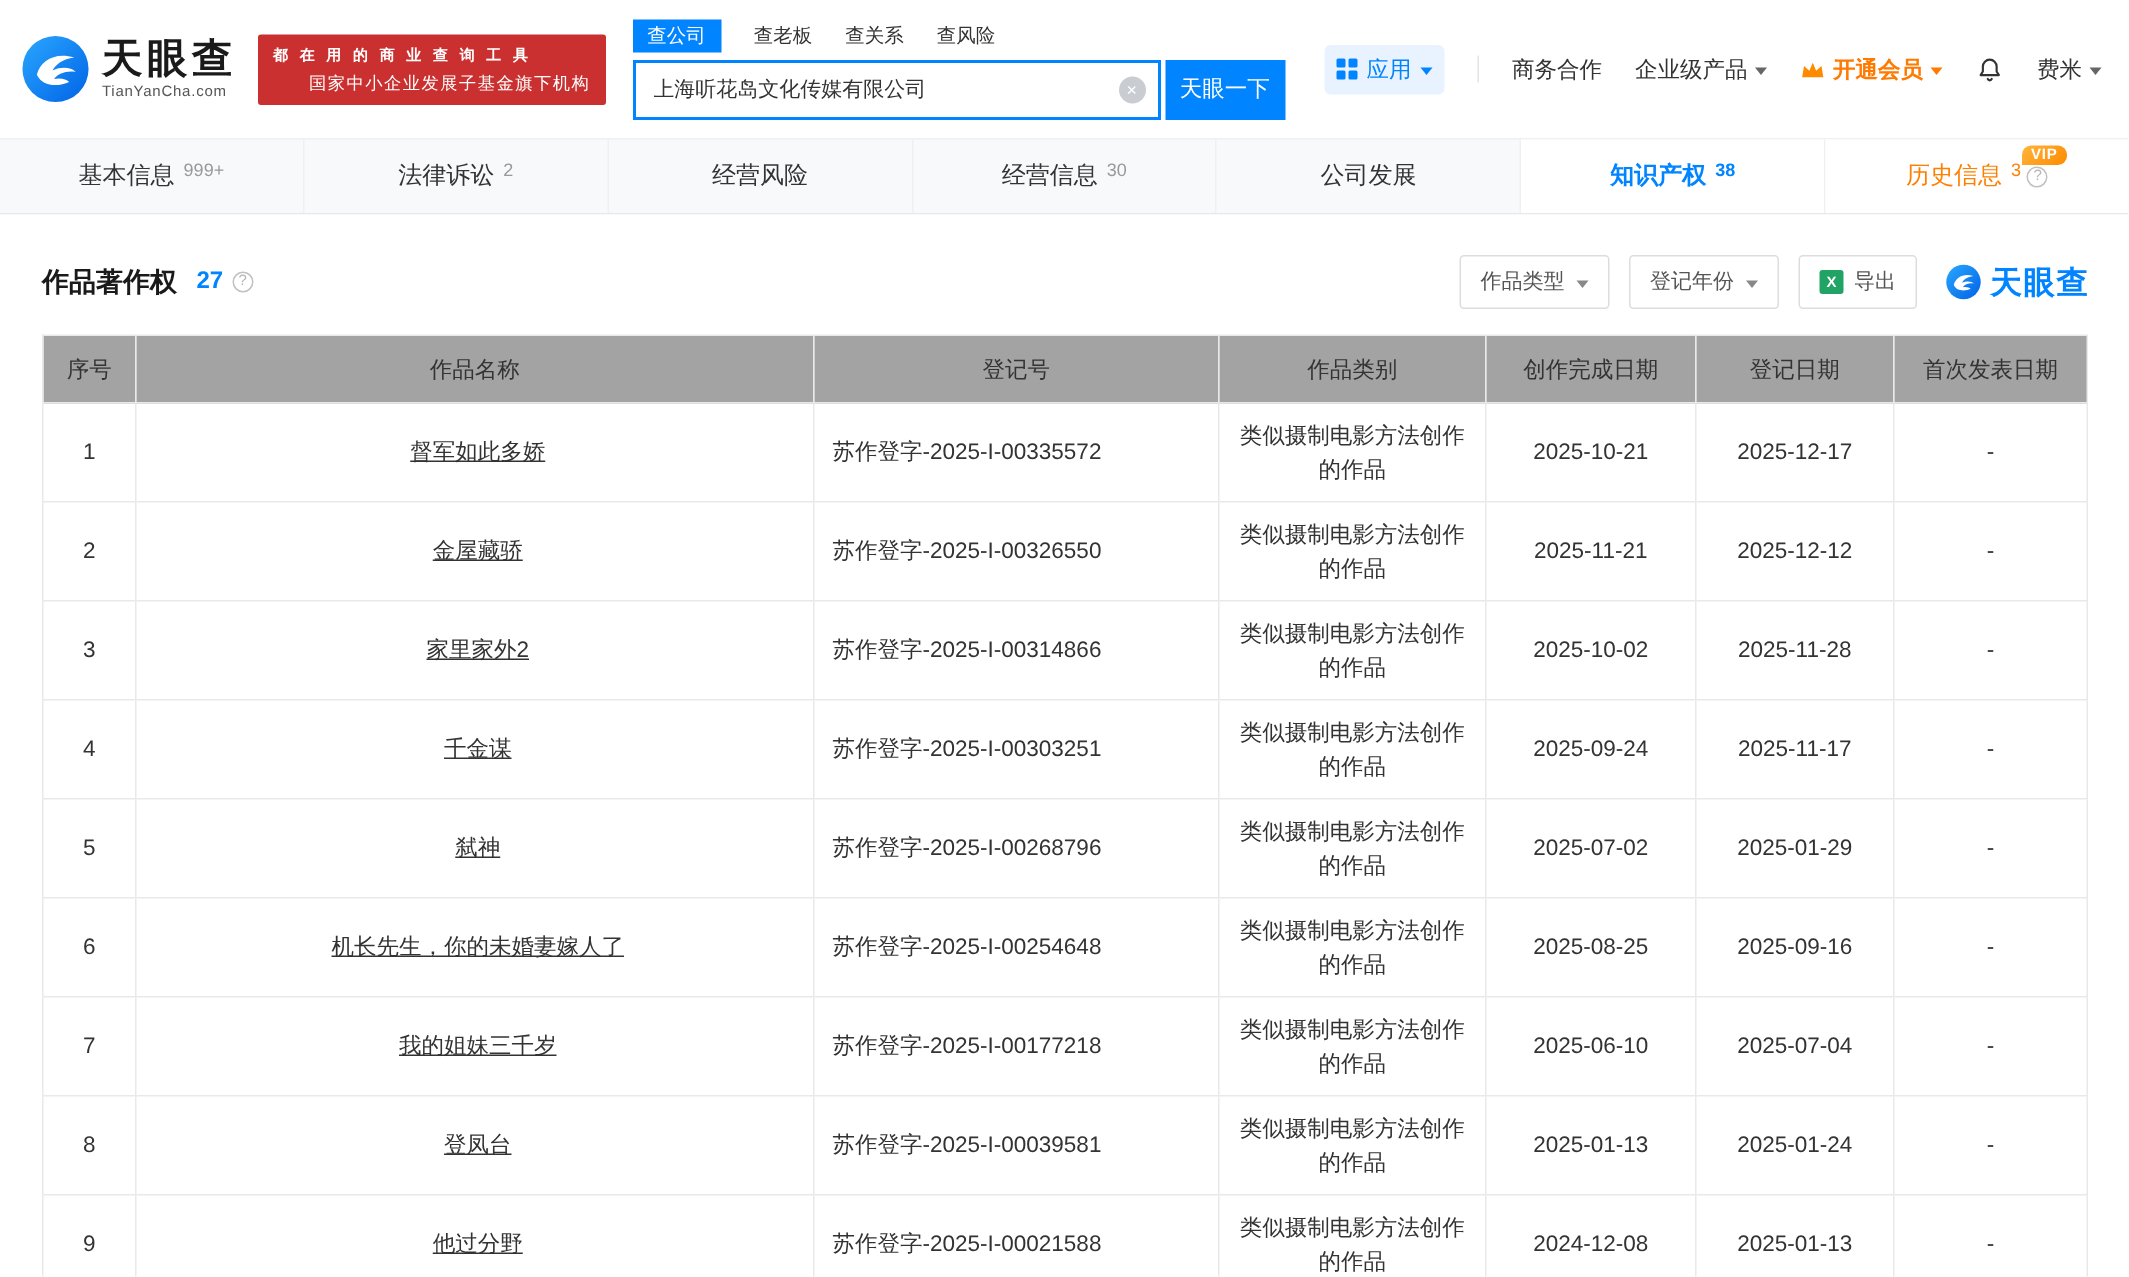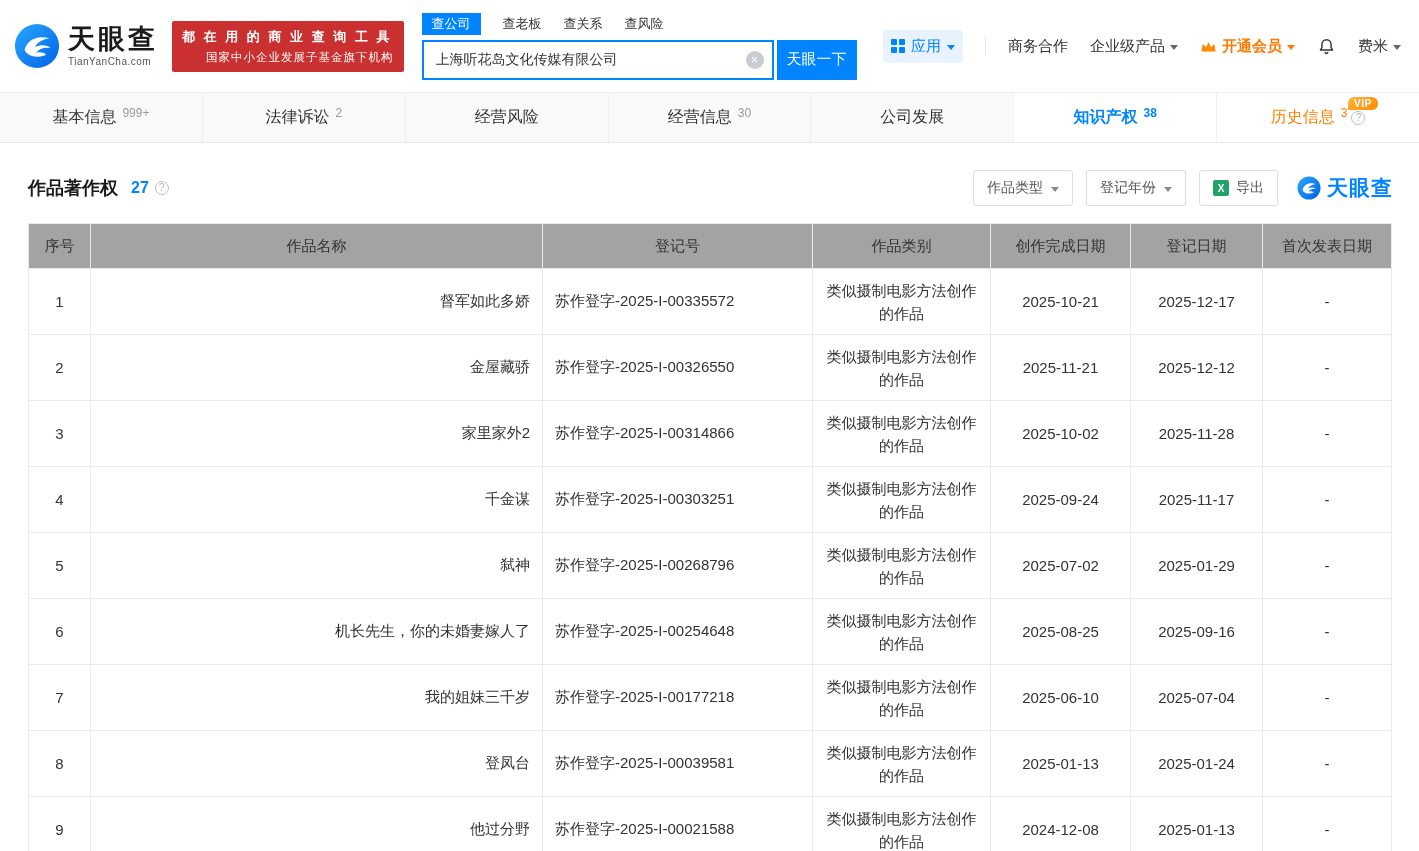--- a/index.html
+++ b/index.html
@@ -8,21 +8,21 @@
   .page { width:1419px; height:851px; position:relative; background:#fff; }
 
   
   .topbar { height:92px; display:flex; align-items:center; padding:0 18px 0 14px; background:#fff; }
   .logo { display:flex; align-items:center; gap:8px; cursor:pointer; flex:0 0 auto; }
   .logo svg { width:46px; height:46px; display:block; }
   .brand { font-size:27px; font-weight:bold; color:#1a1a1a; letter-spacing:3px; line-height:1.1; }
   .domain { font-size:10px; color:#555; letter-spacing:.5px; margin-top:1px; }
 
   .red-badge { margin-left:14px; background:#c9302f; color:#fff; padding:7px 10px; border-radius:2px; flex:0 0 auto; }
-  .red-badge .rb1 { font-size:13px; font-weight:bold; letter-spacing:2.5px; white-space:nowrap; }
+  .red-badge .rb1 { font-size:10px; font-weight:bold; letter-spacing:2.5px; white-space:nowrap; }
   .red-badge .rb2 { font-size:11.5px; margin-top:4px; letter-spacing:1px; white-space:nowrap;padding-left:24px; }
 
   .search-block { margin-left:18px; flex:0 0 auto; }
   .search-tabs { display:flex; align-items:center; gap:22px; margin-bottom:5px; }
   .stab { font-size:13px; color:#333; cursor:pointer; }
   .stab.active { background:#0084ff; color:#fff; padding:2px 10px; }
   .search-row { display:flex; align-items:stretch; gap:3px; }
   .search-input-wrap { position:relative; width:352px; }
   .search-input-wrap input { width:100%; height:40px; border:2px solid #0084ff; padding:0 34px 0 12px;
     font-size:14px; color:#333; outline:none; font-family:inherit; }
@@ -85,21 +85,21 @@
   .watermark { display:flex; align-items:center; gap:6px; margin-left:6px; }
   .watermark svg { width:24px; height:24px; }
   .wm-text { font-size:21px; font-weight:bold; color:#0084ff; letter-spacing:1px; }
 
   
   table { width:1363px; margin:0 28px; border-collapse:collapse; table-layout:fixed; }
   th { background:#a3a3a3; height:45px; font-size:15px; font-weight:400; color:#333;
     border:1px solid #e9e9e9; text-align:center; }
   td { border:1px solid #e9e9e9; font-size:15px; color:#333; height:66px; padding:8px 12px; text-align:center; }
   td.c0 { text-align:center; }
-  td.c1 { text-align:right; padding-left:16px; }
+  td.c1 { text-align:center; padding-left:16px;text-decoration:underline; }
   td.c2 { text-align:left; padding-left:12px; }
   td.c3 { line-height:23px; }
 </style>
 </head>
 <body>
 
 <div class="page">
 
   <header class="topbar">
     <div class="logo">

